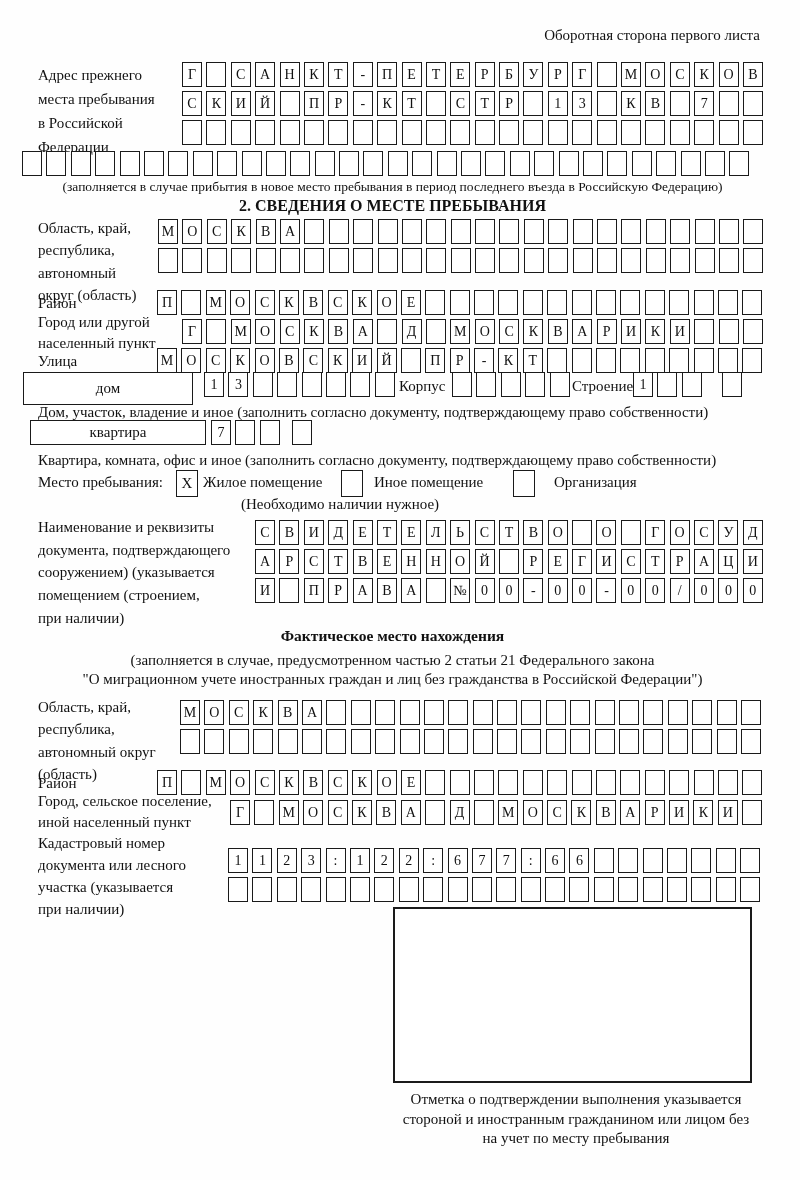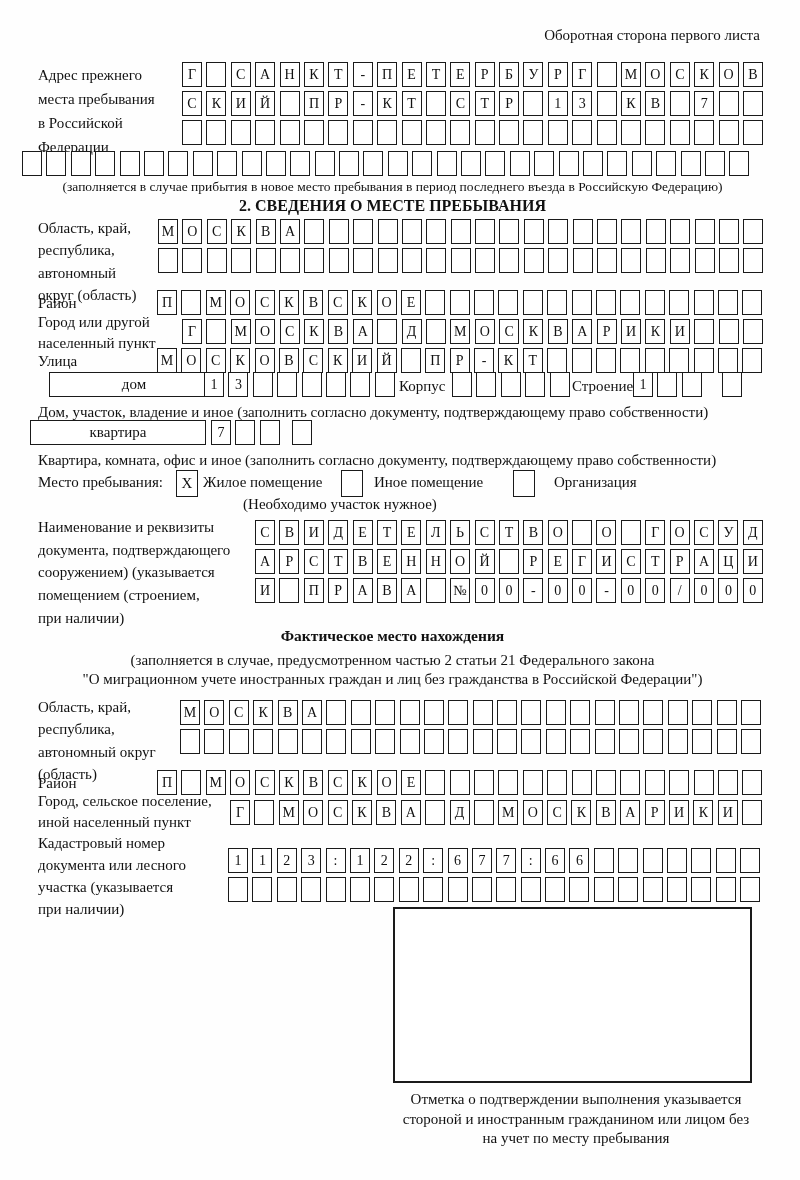--- a/index.html
+++ b/index.html
@@ -298,21 +298,21 @@
       <div class="cell"></div>
       <div class="cell"></div>
       <div class="cell"></div>
       <div class="cell"></div>
       <div class="cell"></div>
       <div class="cell"></div>
       <div class="cell"></div>
       <div class="cell"></div>
     </div>
 
-  <div class="widebox" style="left:49px;top:372px;width:170px;height:25px;">дом</div>
+  <div class="widebox" style="left:23px;top:372px;width:170px;height:33px;">дом</div>
   <div class="cellrow" style="left:204px;top:372px;">
       <div class="cell">1</div>
       <div class="cell">3</div>
       <div class="cell"></div>
       <div class="cell"></div>
       <div class="cell"></div>
       <div class="cell"></div>
       <div class="cell"></div>
       <div class="cell"></div>
     </div>
@@ -346,21 +346,21 @@
     </div>
   <div class="lbl cap" style="left:38px;top:449px;">Квартира, комната, офис и иное (заполнить согласно документу, подтверждающему право собственности)</div>
 
   <div class="lbl" style="left:38px;top:471px;font-family:Liberation Serif, serif;">Место пребывания:</div>
   <div class="checkbox" style="left:176px;top:470px;">X</div>
   <div class="lbl" style="left:203px;top:471px;">Жилое помещение</div>
   <div class="checkbox" style="left:341px;top:470px;"></div>
   <div class="lbl" style="left:374px;top:471px;">Иное помещение</div>
   <div class="checkbox" style="left:513px;top:470px;"></div>
   <div class="lbl" style="left:554px;top:471px;">Организация</div>
-  <div class="cap" style="position:absolute;left:150px;width:380px;text-align:center;top:496px;">(Необходимо участок нужное)</div>
+  <div class="cap" style="position:absolute;left:150px;width:380px;text-align:center;top:496px;">(Необходимо наличии нужное)</div>
 
   <div class="lbl" style="left:38px;top:516px;line-height:22.7px;">
       <div>Наименование и реквизиты</div>
       <div>документа, подтверждающего</div>
       <div>сооружением) (указывается</div>
       <div>помещением (строением,</div>
       <div>при наличии)</div>
     </div>
   <div class="cellrow" style="left:255px;top:520px;">
       <div class="cell">С</div>

